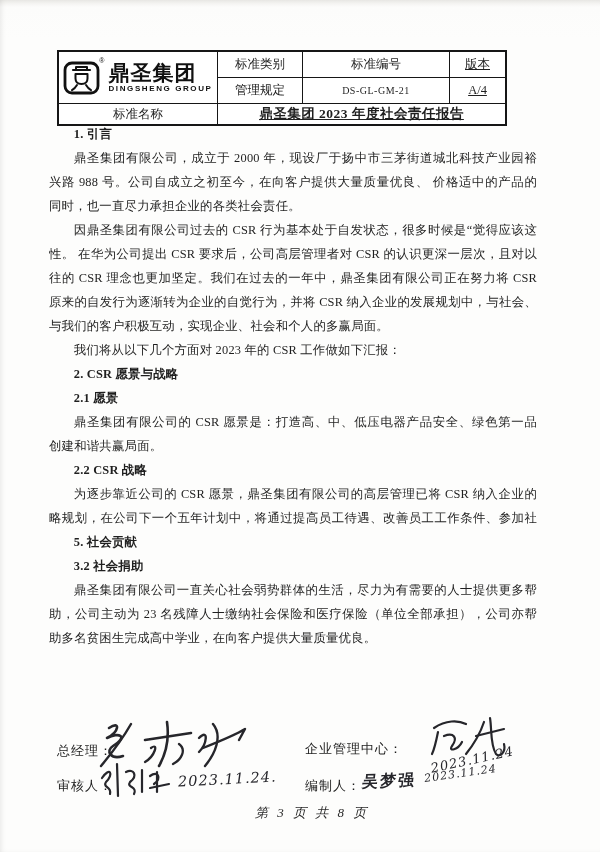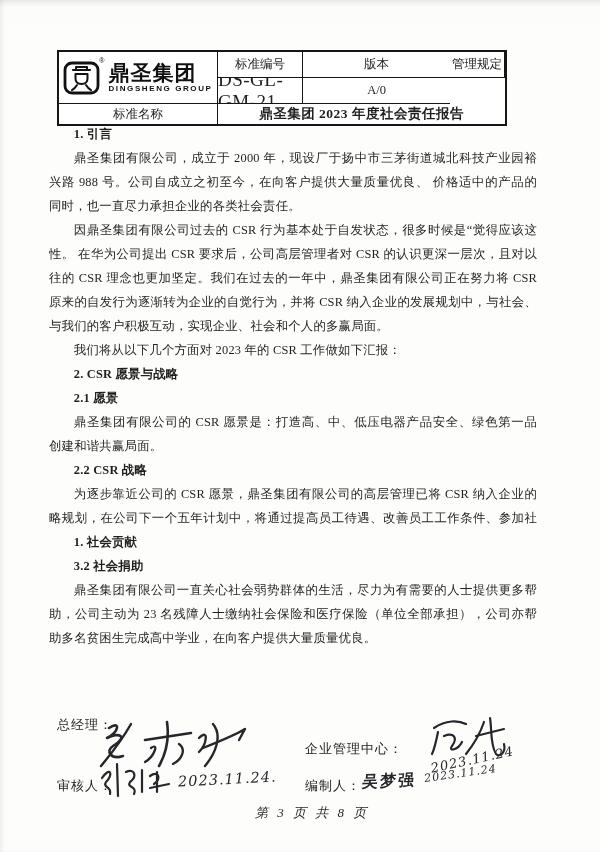--- a/index.html
+++ b/index.html
@@ -24,26 +24,26 @@
     border:2px solid #161616;
     box-sizing:border-box;
     background:#fff;
   }
   .hc{
     border-right:1.5px solid #161616;
     border-bottom:1.5px solid #161616;
     display:flex;align-items:center;justify-content:center;
     font-size:12.5px;box-sizing:border-box;overflow:hidden;
   }
-  .hc.lastcol{border-right:none;}
+  .hc.lastcol{border-right:none;text-decoration:underline;}
   .hc.lastrow{border-bottom:none;}
   .logo-cell{grid-row:1/3;grid-column:1;flex-direction:row;gap:5px;}
   .name-label{grid-row:3;grid-column:1;}
   .title-cell{grid-row:3;grid-column:2/5;font-weight:bold;font-size:13.5px;letter-spacing:.5px;}
-  .code-cell{letter-spacing:.5px;font-size:19px;}
+  .code-cell{letter-spacing:.5px;font-size:10px;}
   .brand-text{display:flex;flex-direction:column;align-items:flex-start;line-height:1;}
   .brand-cn{
     font-family:"Liberation Sans","DejaVu Sans",sans-serif;
     font-weight:900;font-size:21px;letter-spacing:1px;color:#111;
   }
   .brand-en{
     font-family:Liberation Sans, sans-serif;
     font-weight:bold;font-size:8px;letter-spacing:1.6px;color:#111;margin-top:2px;
   }
   .logo-mark{position:relative;width:40px;height:38px;flex:0 0 auto;}
@@ -96,25 +96,26 @@
             <path d="M14,26 c-1.5,2.5 -3,4 -5,5.2 M23,26 c1.5,2.5 3,4 5,5.2" stroke-width="2"></path>
           </g>
         </svg>
         <span class="logo-reg">®</span>
       </span>
       <span class="brand-text">
         <span class="brand-cn">鼎圣集团</span>
         <span class="brand-en">DINGSHENG GROUP</span>
       </span>
     </div>
+    <div class="hc">标准类别</div>
     <div class="hc">标准编号</div>
     <div class="hc lastcol">版本</div>
     <div class="hc">管理规定</div>
     <div class="hc code-cell">DS-GL-GM-21</div>
-    <div class="hc lastcol">A/0</div>
+    <div class="hc lastcol">A/4</div>
     <div class="hc name-label lastrow">标准名称</div>
     <div class="hc title-cell lastrow lastcol">鼎圣集团 2023 年度社会责任报告</div>
   </div>
 
   <div class="doc-body">
       <div class="line h">1. 引言</div>
       <div class="line if">鼎圣集团有限公司，成立于 2000 年，现设厂于扬中市三茅街道城北科技产业园裕</div>
       <div class="line f">兴路 988 号。公司自成立之初至今，在向客户提供大量质量优良、 价格适中的产品的</div>
       <div class="line e">同时，也一直尽力承担企业的各类社会责任。</div>
       <div class="line if">因鼎圣集团有限公司过去的 CSR 行为基本处于自发状态，很多时候是“觉得应该这</div>
@@ -123,28 +124,28 @@
       <div class="line f">原来的自发行为逐渐转为企业的自觉行为，并将 CSR 纳入企业的发展规划中，与社会、</div>
       <div class="line e">与我们的客户积极互动，实现企业、社会和个人的多赢局面。</div>
       <div class="line ie">我们将从以下几个方面对 2023 年的 CSR 工作做如下汇报：</div>
       <div class="line h">2. CSR 愿景与战略</div>
       <div class="line h">2.1 愿景</div>
       <div class="line if">鼎圣集团有限公司的 CSR 愿景是：打造高、中、低压电器产品安全、绿色第一品牌，</div>
       <div class="line e">创建和谐共赢局面。</div>
       <div class="line h">2.2 CSR 战略</div>
       <div class="line if">为逐步靠近公司的 CSR 愿景，鼎圣集团有限公司的高层管理已将 CSR 纳入企业的战</div>
       <div class="line f">略规划，在公司下一个五年计划中，将通过提高员工待遇、改善员工工作条件、参加社</div>
-      <div class="line h">1. 社会贡献</div>
+      <div class="line h">5. 社会贡献</div>
       <div class="line h">3.2 社会捐助</div>
       <div class="line if">鼎圣集团有限公司一直关心社会弱势群体的生活，尽力为有需要的人士提供更多帮</div>
       <div class="line f">助，公司主动为 23 名残障人士缴纳社会保险和医疗保险（单位全部承担），公司亦帮</div>
       <div class="line e">助多名贫困生完成高中学业，在向客户提供大量质量优良。</div>
     </div>
 
-  <div class="sig-label" style="left:57px;top:716px;">总经理：</div>
+  <div class="sig-label" style="left:57px;top:742px;">总经理：</div>
   <svg class="sig-svg" style="left:95px;top:716px;" width="152" height="58" viewBox="0 0 152 58">
     <path d="M14,12 C26,4 24,16 12,22 C24,16 34,20 18,30 C10,35 16,44 28,40" stroke-width="2.6"></path>
     <path d="M6,50 C16,38 28,22 36,8" stroke-width="2.4"></path>
     <path d="M50,24 L96,17" stroke-width="2.6"></path>
     <path d="M72,6 C74,20 72,36 64,50" stroke-width="2.6"></path>
     <path d="M56,32 C64,26 60,40 50,46" stroke-width="2.3"></path>
     <path d="M84,28 C92,34 86,44 78,48" stroke-width="2.3"></path>
     <path d="M104,22 C114,12 112,28 104,36" stroke-width="2.4"></path>
     <path d="M118,8 C128,20 120,38 110,50" stroke-width="2.4"></path>
     <path d="M108,32 C128,24 142,18 150,13 L144,24" stroke-width="2.4"></path>

